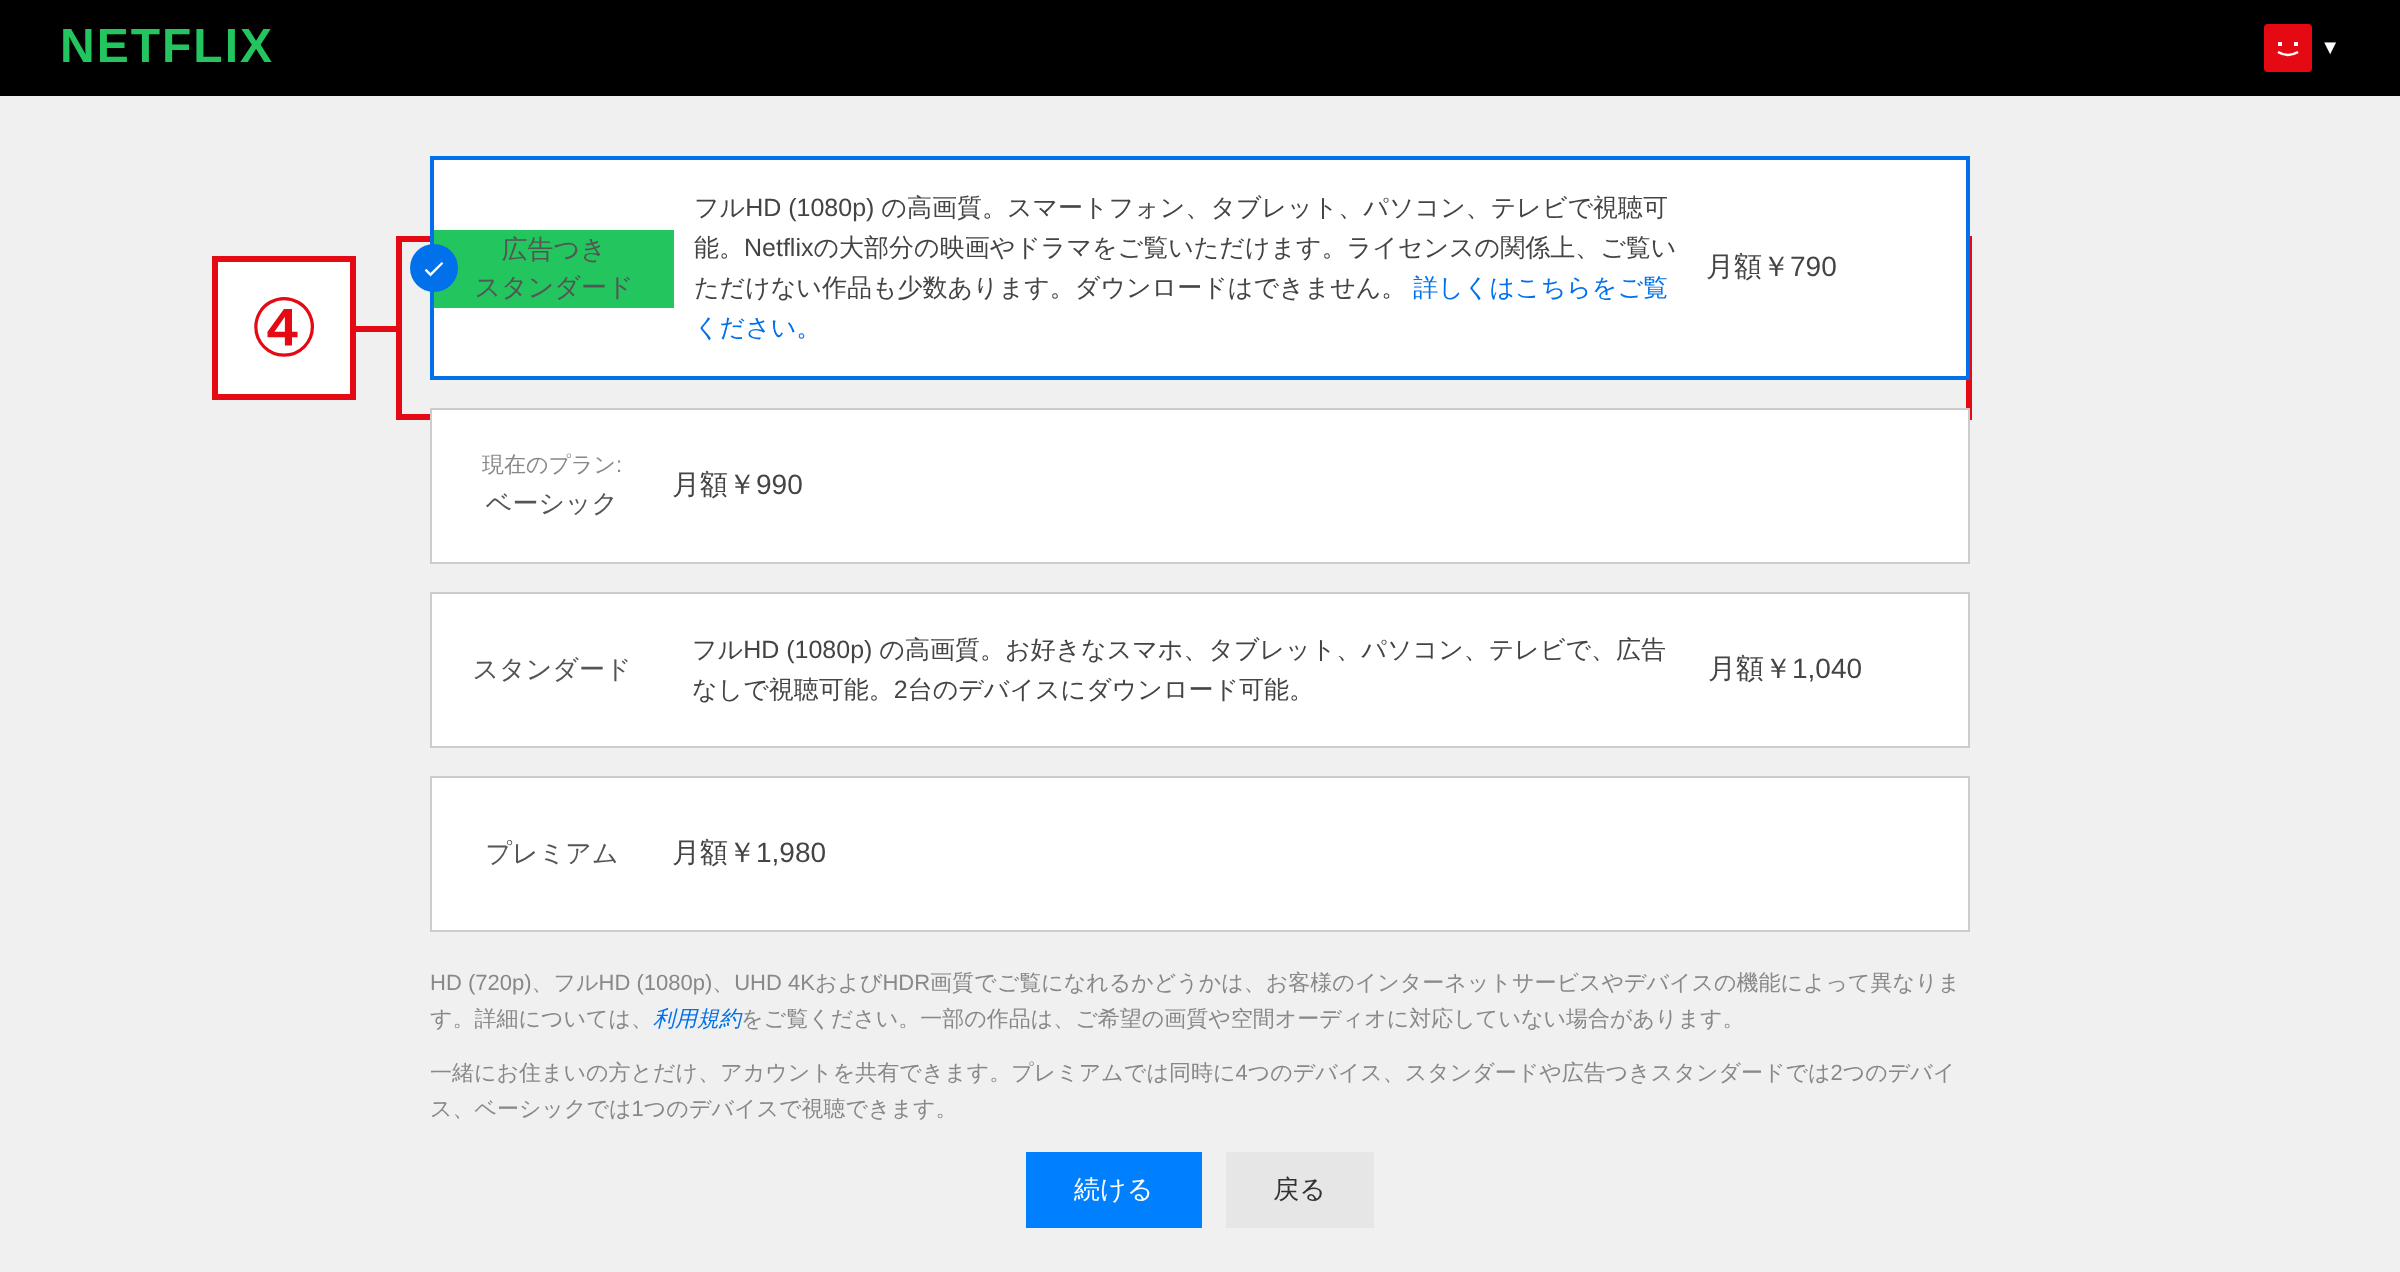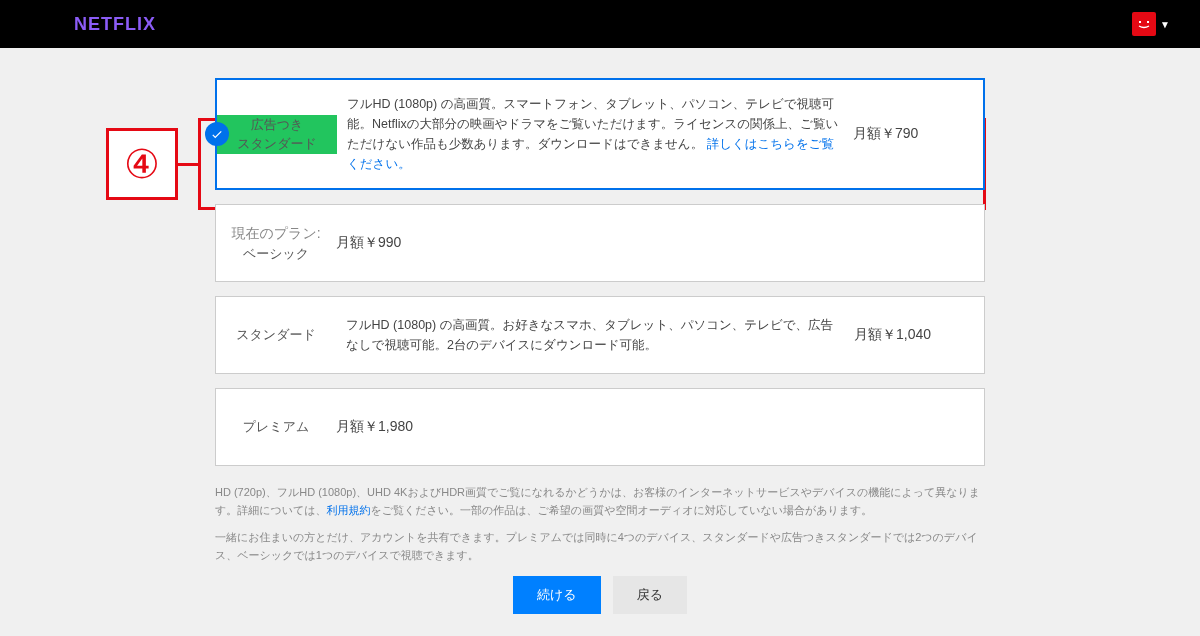--- a/index.html
+++ b/index.html
@@ -1,47 +1,47 @@
 <!DOCTYPE html>
 <html><head>
 <meta charset="utf-8">
 <style>
   * { box-sizing: border-box; margin: 0; padding: 0; }
   body { font-family: "Helvetica Neue", Arial, "Hiragino Kaku Gothic ProN", "Meiryo", sans-serif; background: #f0f0f0; width: 1200px; }
   .topbar { background: #000; height: 48px; display: flex; align-items: center; justify-content: space-between; padding: 0 30px 0 30px; }
-  .logo { color: #8b5cf6; font-weight: 800; letter-spacing: 1px; font-size: 18px; margin-left: 44px; }
+  .logo { color: #22c55e; font-weight: 800; letter-spacing: 1px; font-size: 24px; }
   .profile { display: flex; align-items: center; gap: 4px; }
   .avatar { width: 24px; height: 24px; background: #e50914; border-radius: 2px; display: flex; align-items: center; justify-content: center; }
   .avatar svg { width: 16px; height: 10px; }
   .caret { color: #fff; font-size: 10px; }
 
   .pagewrap { position: relative; }
   .content { width: 770px; margin: 30px auto 0 auto; padding-bottom: 30px; }
   h1.title { font-size: 28px; font-weight: 400; color: #333; margin-bottom: 14px; }
 
   .plan-list { display: flex; flex-direction: column; gap: 14px; }
   .plan { border: 1px solid #ccc; background: #fff; display: flex; align-items: center; min-height: 78px; position: relative; }
   .plan.selected { border: 2px solid #0071eb; }
   .plan.selected .namecol { background: #22c55e; }
   .check { position: absolute; left: -12px; top: 50%; transform: translateY(-50%); width: 24px; height: 24px; border-radius: 50%; background: #0071eb; display: flex; align-items: center; justify-content: center; }
   .check svg { width: 14px; height: 14px; fill: #fff; }
   .namecol { width: 120px; text-align: center; font-size: 13px; color: #555; padding: 0 8px; line-height: 1.5; }
-  .namecol .tag { font-size: 14px; color: #888; display: block; }
+  .namecol .tag { font-size: 11px; color: #888; display: block; }
   .desccol { flex: 1; font-size: 12.5px; color: #444; line-height: 1.6; padding: 14px 10px; }
   .desccol a { color: #0071eb; text-decoration: none; }
   .pricecol { width: 130px; text-align: left; font-size: 14px; color: #444; padding-right: 10px; }
 
   .annot-box { position: absolute; border: 3px solid #e50914; background: #fff; width: 72px; height: 72px; display: flex; align-items: center; justify-content: center; }
   .annot-circle { color: #e50914; font-size: 40px; font-weight: 400; }
   .annot-line { position: absolute; background: #e50914; height: 3px; }
   .annot-rect { position: absolute; border: 3px solid #e50914; }
 
   .fineprint { font-size: 11px; color: #888; line-height: 1.6; margin-top: 18px; }
   .fineprint p { margin-bottom: 10px; }
-  .fineprint a { color: #0071eb; text-decoration: none; }
+  .fineprint a { color: #0071eb; text-decoration: none; font-style: italic; }
 
   .buttons { display: flex; gap: 12px; justify-content: center; margin-top: 12px; }
   .btn { border: none; font-size: 13px; padding: 10px 24px; cursor: pointer; }
   .btn.primary { background: #0080ff; color: #fff; }
   .btn.secondary { background: #e6e6e6; color: #333; }
 </style>
 </head>
 <body>
 
 <div class="topbar">

